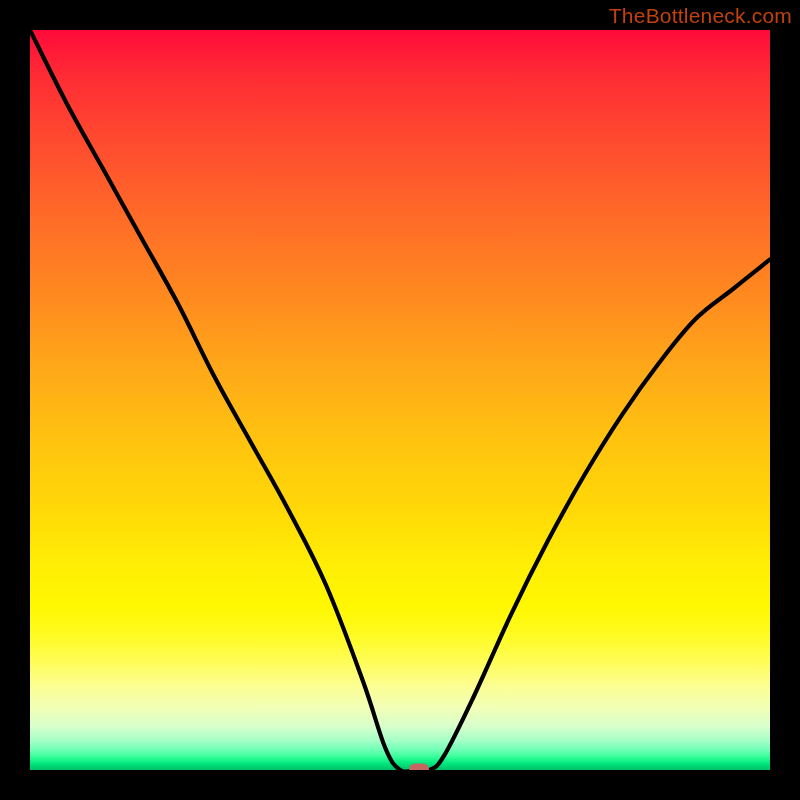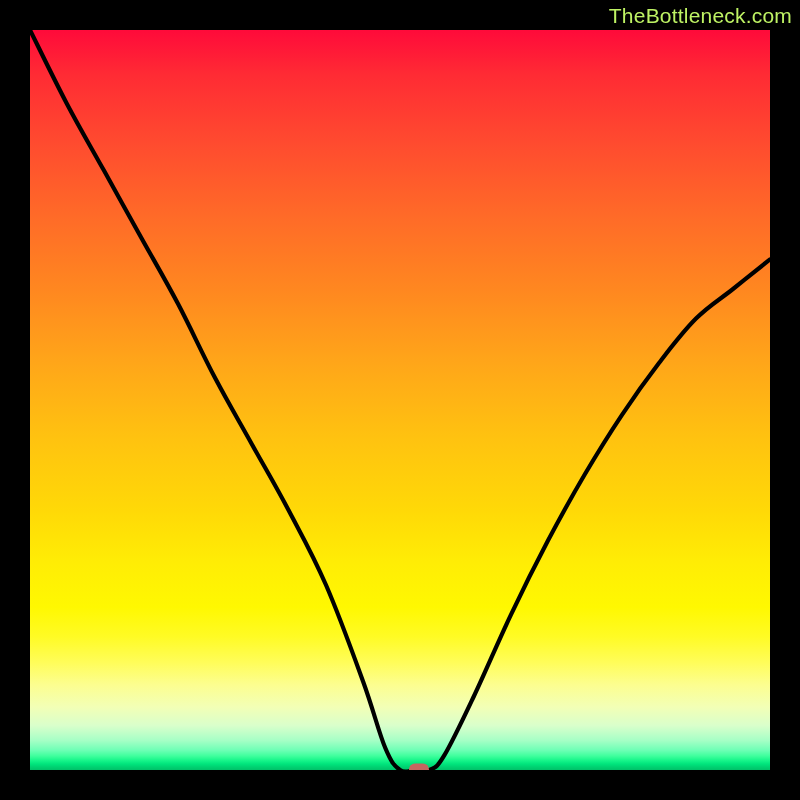--- a/index.html
+++ b/index.html
@@ -54,21 +54,21 @@
       #17f58a 98.7%,
       #00e47c 99.2%,
       #00d171 99.6%,
       #00c269 100%
     );
   }
   .watermark {
     position: absolute;
     top: 4px;
     right: 8px;
-    color: #bef264;
+    color: #c2410c;
     font-size: 21px;
     font-weight: 400;
     letter-spacing: 0.2px;
     user-select: none;
   }
   svg.curve {
     position: absolute;
     left: 0;
     top: 0;
     width: 100%;

